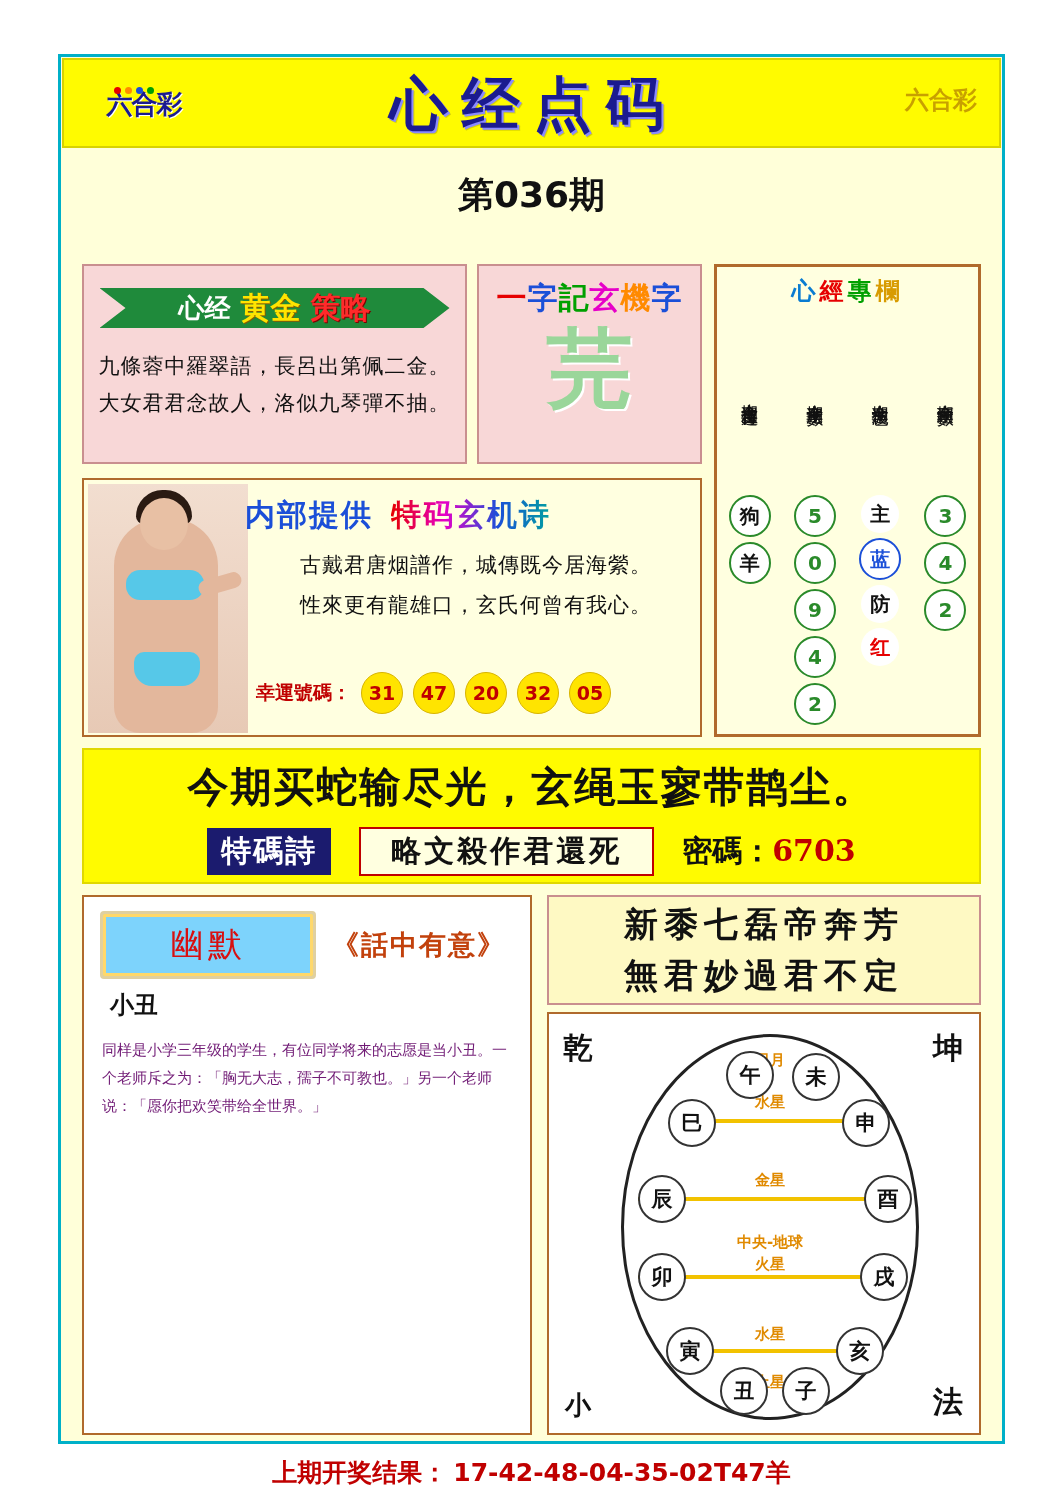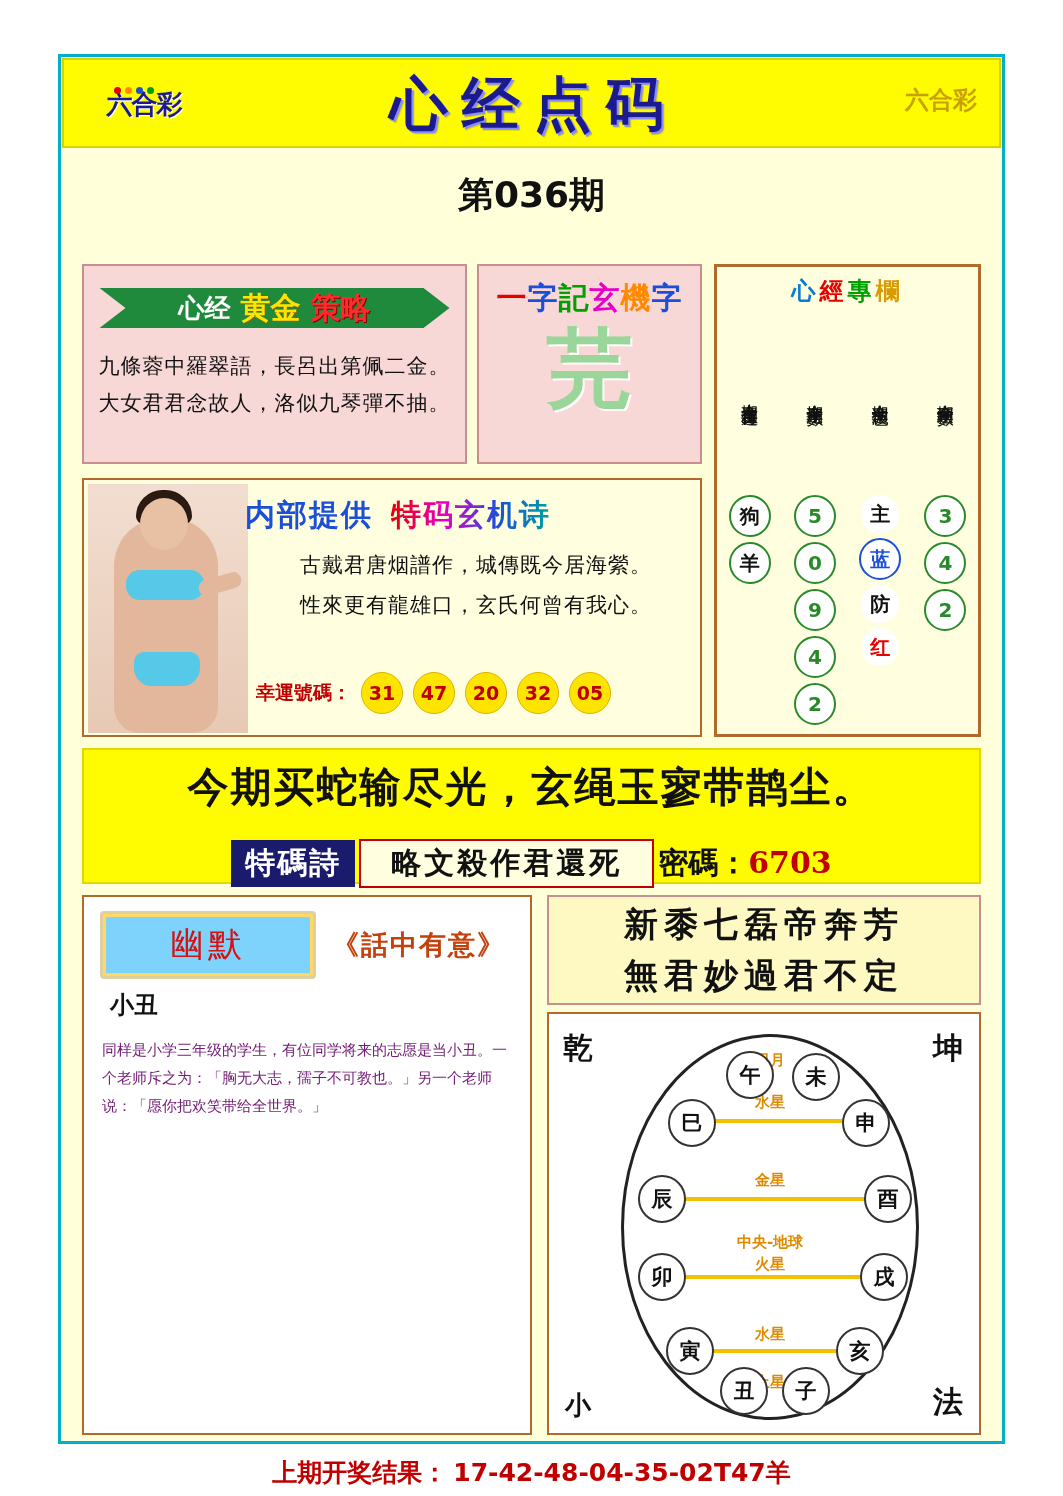--- a/index.html
+++ b/index.html
@@ -236,21 +236,21 @@
     background:#fffb00;
     border:2px solid #e0d800;
     box-sizing:border-box;
   }
   .banner-line{
     text-align:center;margin-top:10px;
     font-family:"DejaVu Serif", serif;
     font-size:41px;font-weight:bold;color:#111;letter-spacing:2px;
   }
   .banner-row2{
-    display:flex;align-items:center;justify-content:center;gap:4px;margin-top:24px;text-align:center;
+    display:flex;align-items:center;justify-content:center;gap:28px;margin-top:12px;text-align:center;
   }
   .tag-dark{
     background:#1b1b6e;color:#ffffff;
     font-family:"DejaVu Serif", serif;font-size:30px;font-weight:bold;
     padding:3px 14px;letter-spacing:2px;
   }
   .tag-box{
     border:2px solid #c00000;background:#ffffe0;
     font-family:"DejaVu Serif", serif;font-size:30px;font-weight:bold;color:#111;
     padding:2px 30px;letter-spacing:3px;

